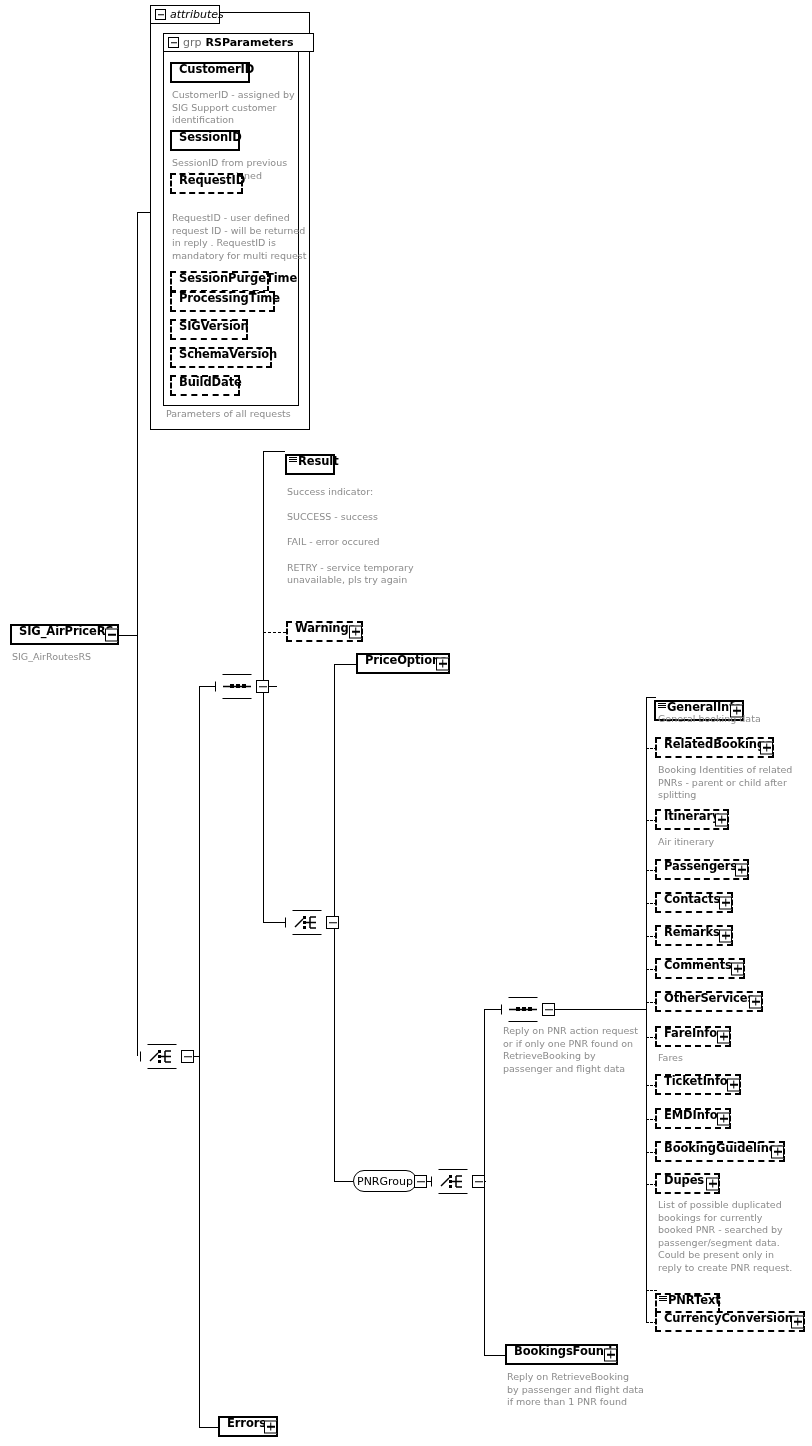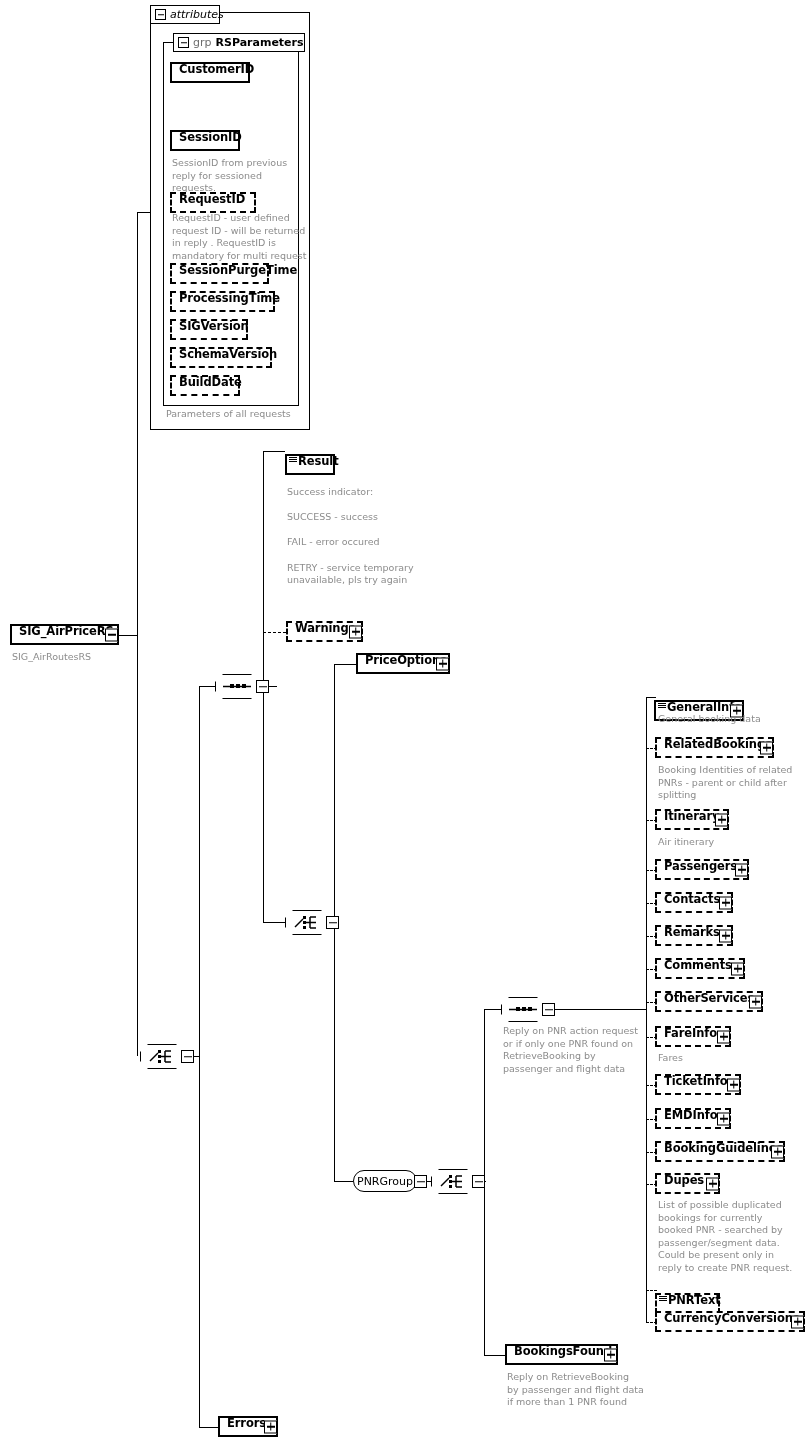--- a/index.html
+++ b/index.html
@@ -295,45 +295,48 @@
   </div>
   <div class="anno" style="left:12px; top:651px; width:150px;">SIG_AirRoutesRS</div>
 
   <div class="framebox" style="left:150px; top:12px; width:160px; height:418px;"></div>
   <div class="frametab" style="left:150px; top:5px; width:70px;">
     <span class="mbox"></span>
     <span class="tabtext-it">attributes</span>
   </div>
 
   <div class="framebox" style="left:163px; top:42px; width:136px; height:364px;"></div>
-  <div class="frametab" style="left:163px; top:33px; width:132px;margin-left:10px;">
+  <div class="frametab" style="left:163px; top:33px; width:151px;">
     <span class="mbox"></span>
     <span class="tabtext-grp">grp</span>
     <span class="tabtext-bold">RSParameters</span>
   </div>
 
   <div class="node" style="left:170px; top:62px; width:80px;">
     <span class="lbl">CustomerID</span>
   </div>
+  <div class="anno" style="left:172px; top:89px; width:130px;">CustomerID - assigned by
+SIG Support customer
+identification</div>
 
   <div class="node" style="left:170px; top:130px; width:70px;">
     <span class="lbl">SessionID</span>
   </div>
   <div class="anno" style="left:172px; top:157px; width:135px;">SessionID from previous
 reply for sessioned requests.</div>
 
-  <div class="node opt" style="left:170px; top:192px; width:86px;">
+  <div class="node opt" style="left:170px; top:173px; width:73px;">
     <span class="lbl">RequestID</span>
   </div>
   <div class="anno" style="left:172px; top:212px; width:135px;">RequestID - user defined
 request ID - will be returned
 in reply . RequestID is
 mandatory for multi request</div>
 
-  <div class="node opt" style="left:170px; top:263px; width:99px;">
+  <div class="node opt" style="left:170px; top:271px; width:99px;">
     <span class="lbl">SessionPurgeTime</span>
   </div>
 
   <div class="node opt" style="left:170px; top:291px; width:105px;">
     <span class="lbl">ProcessingTime</span>
   </div>
 
   <div class="node opt" style="left:170px; top:319px; width:78px;">
     <span class="lbl">SIGVersion</span>
   </div>

